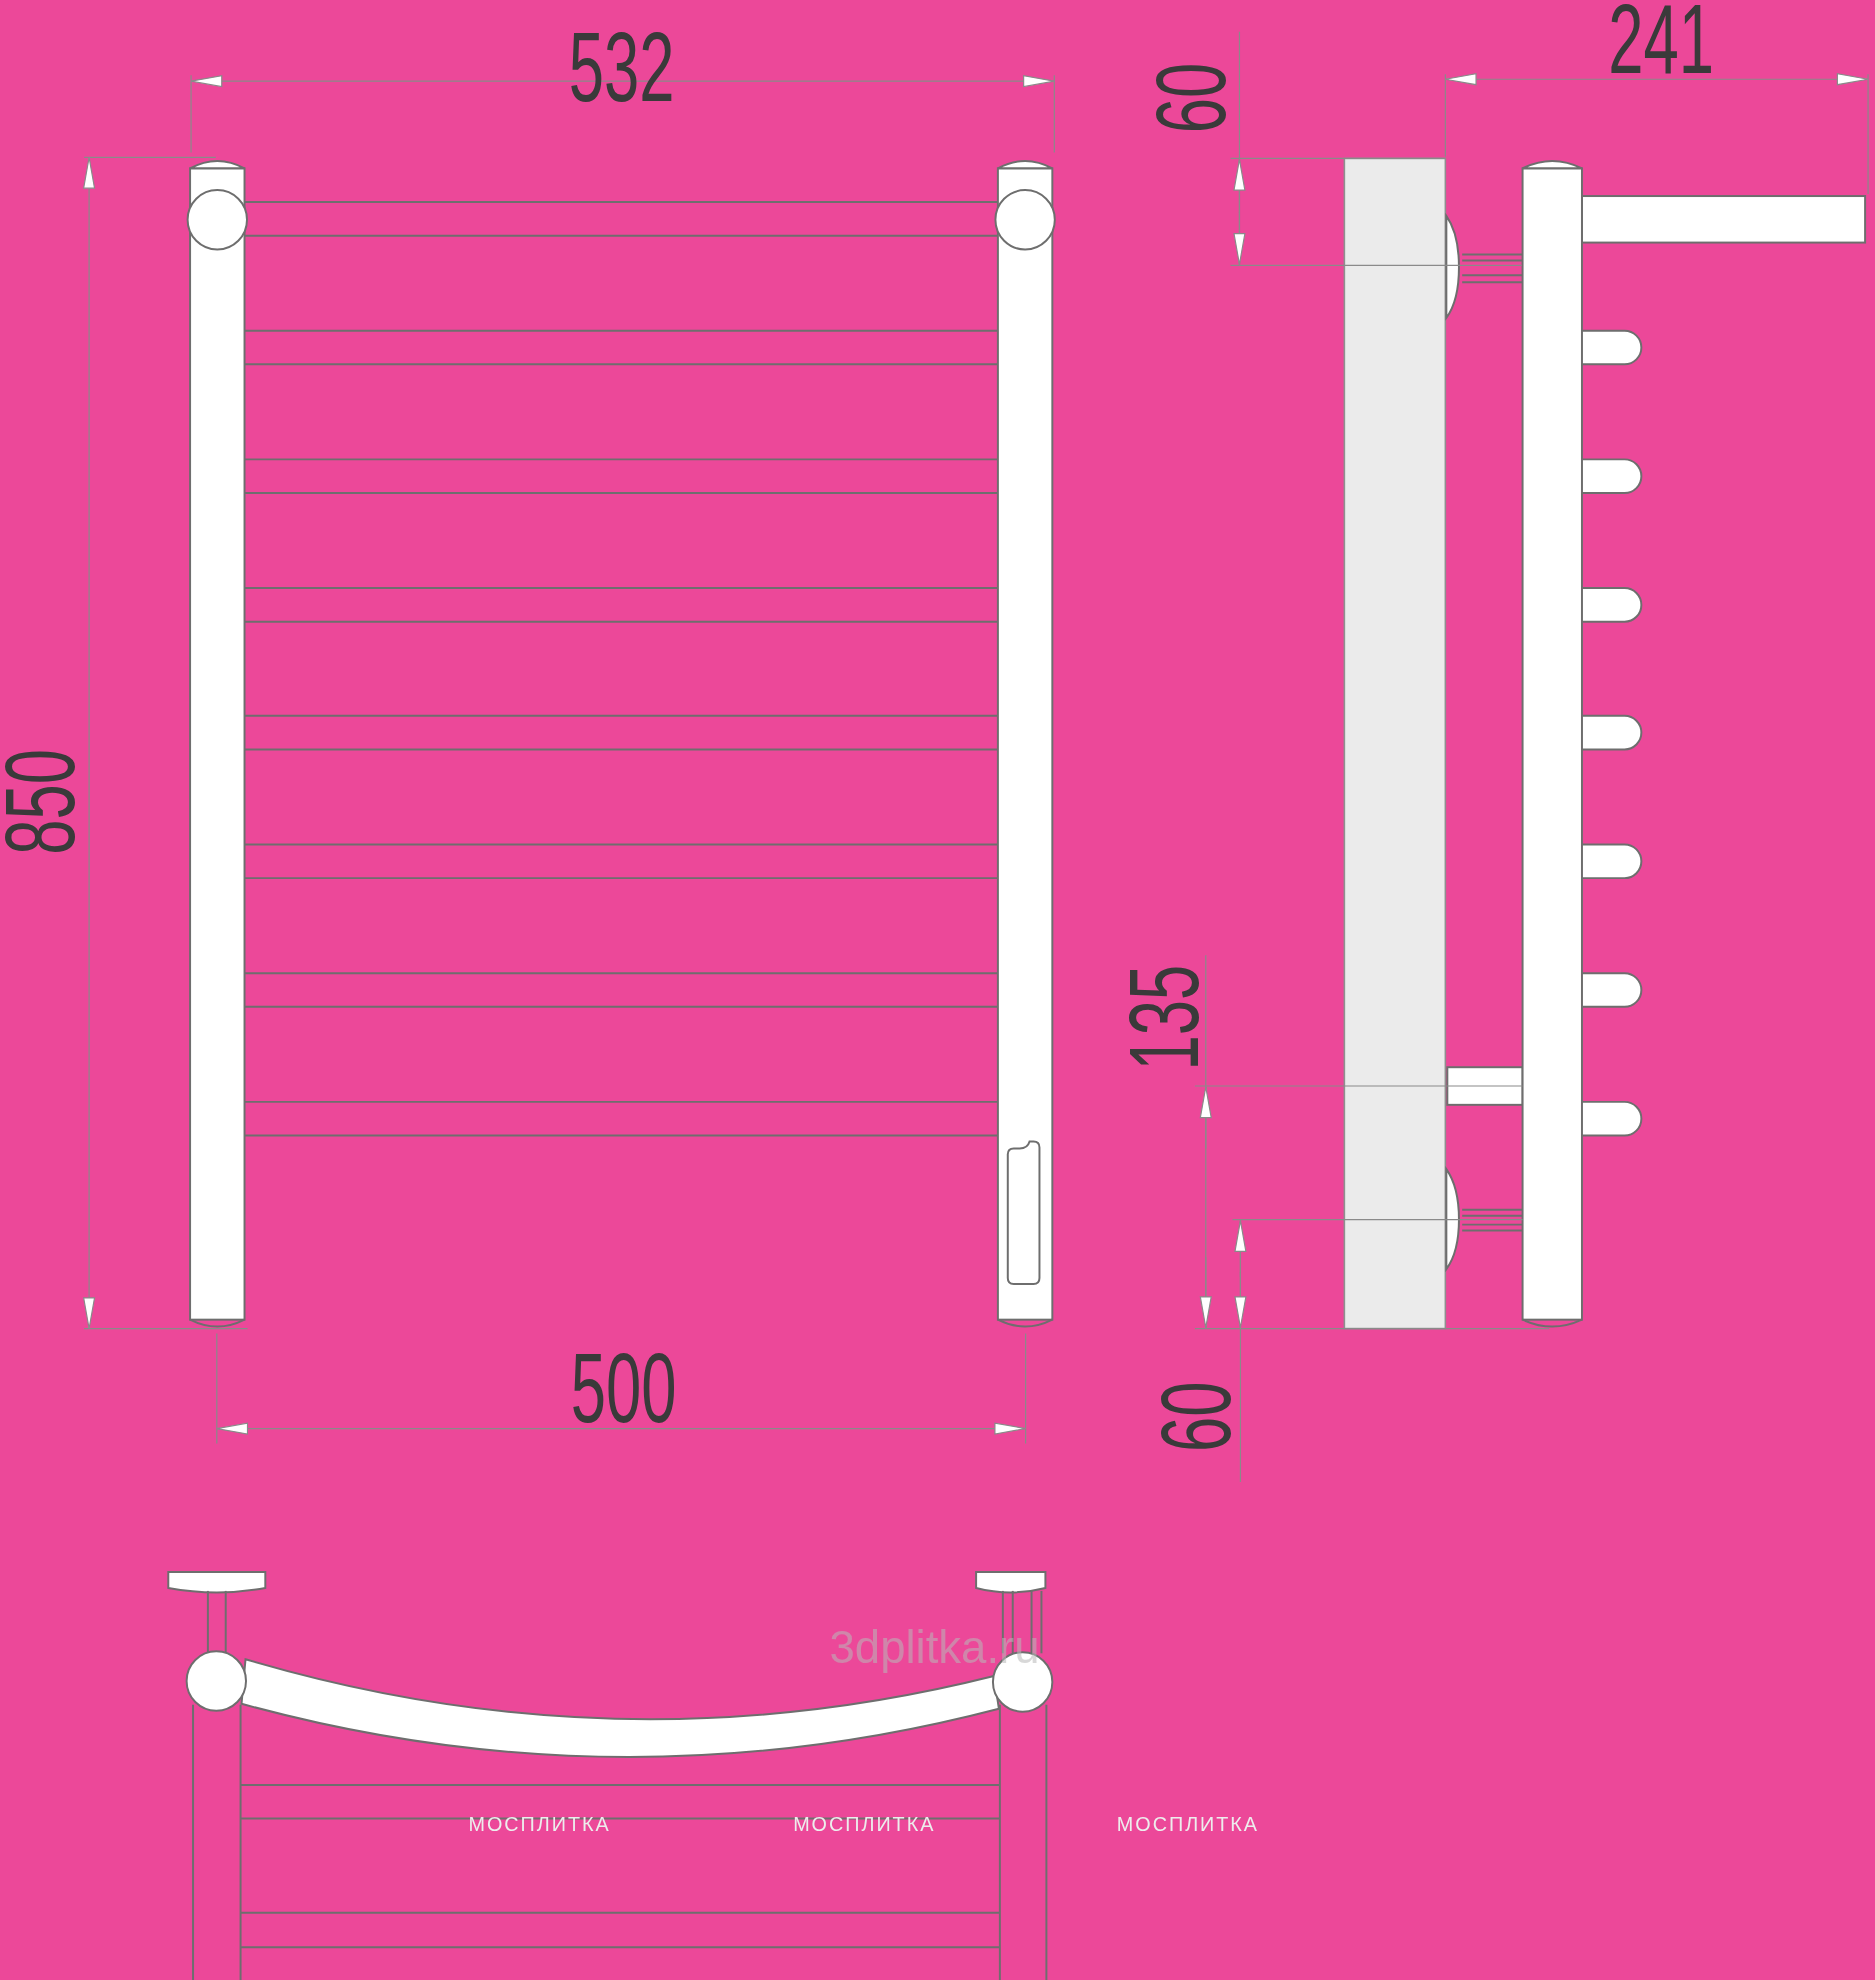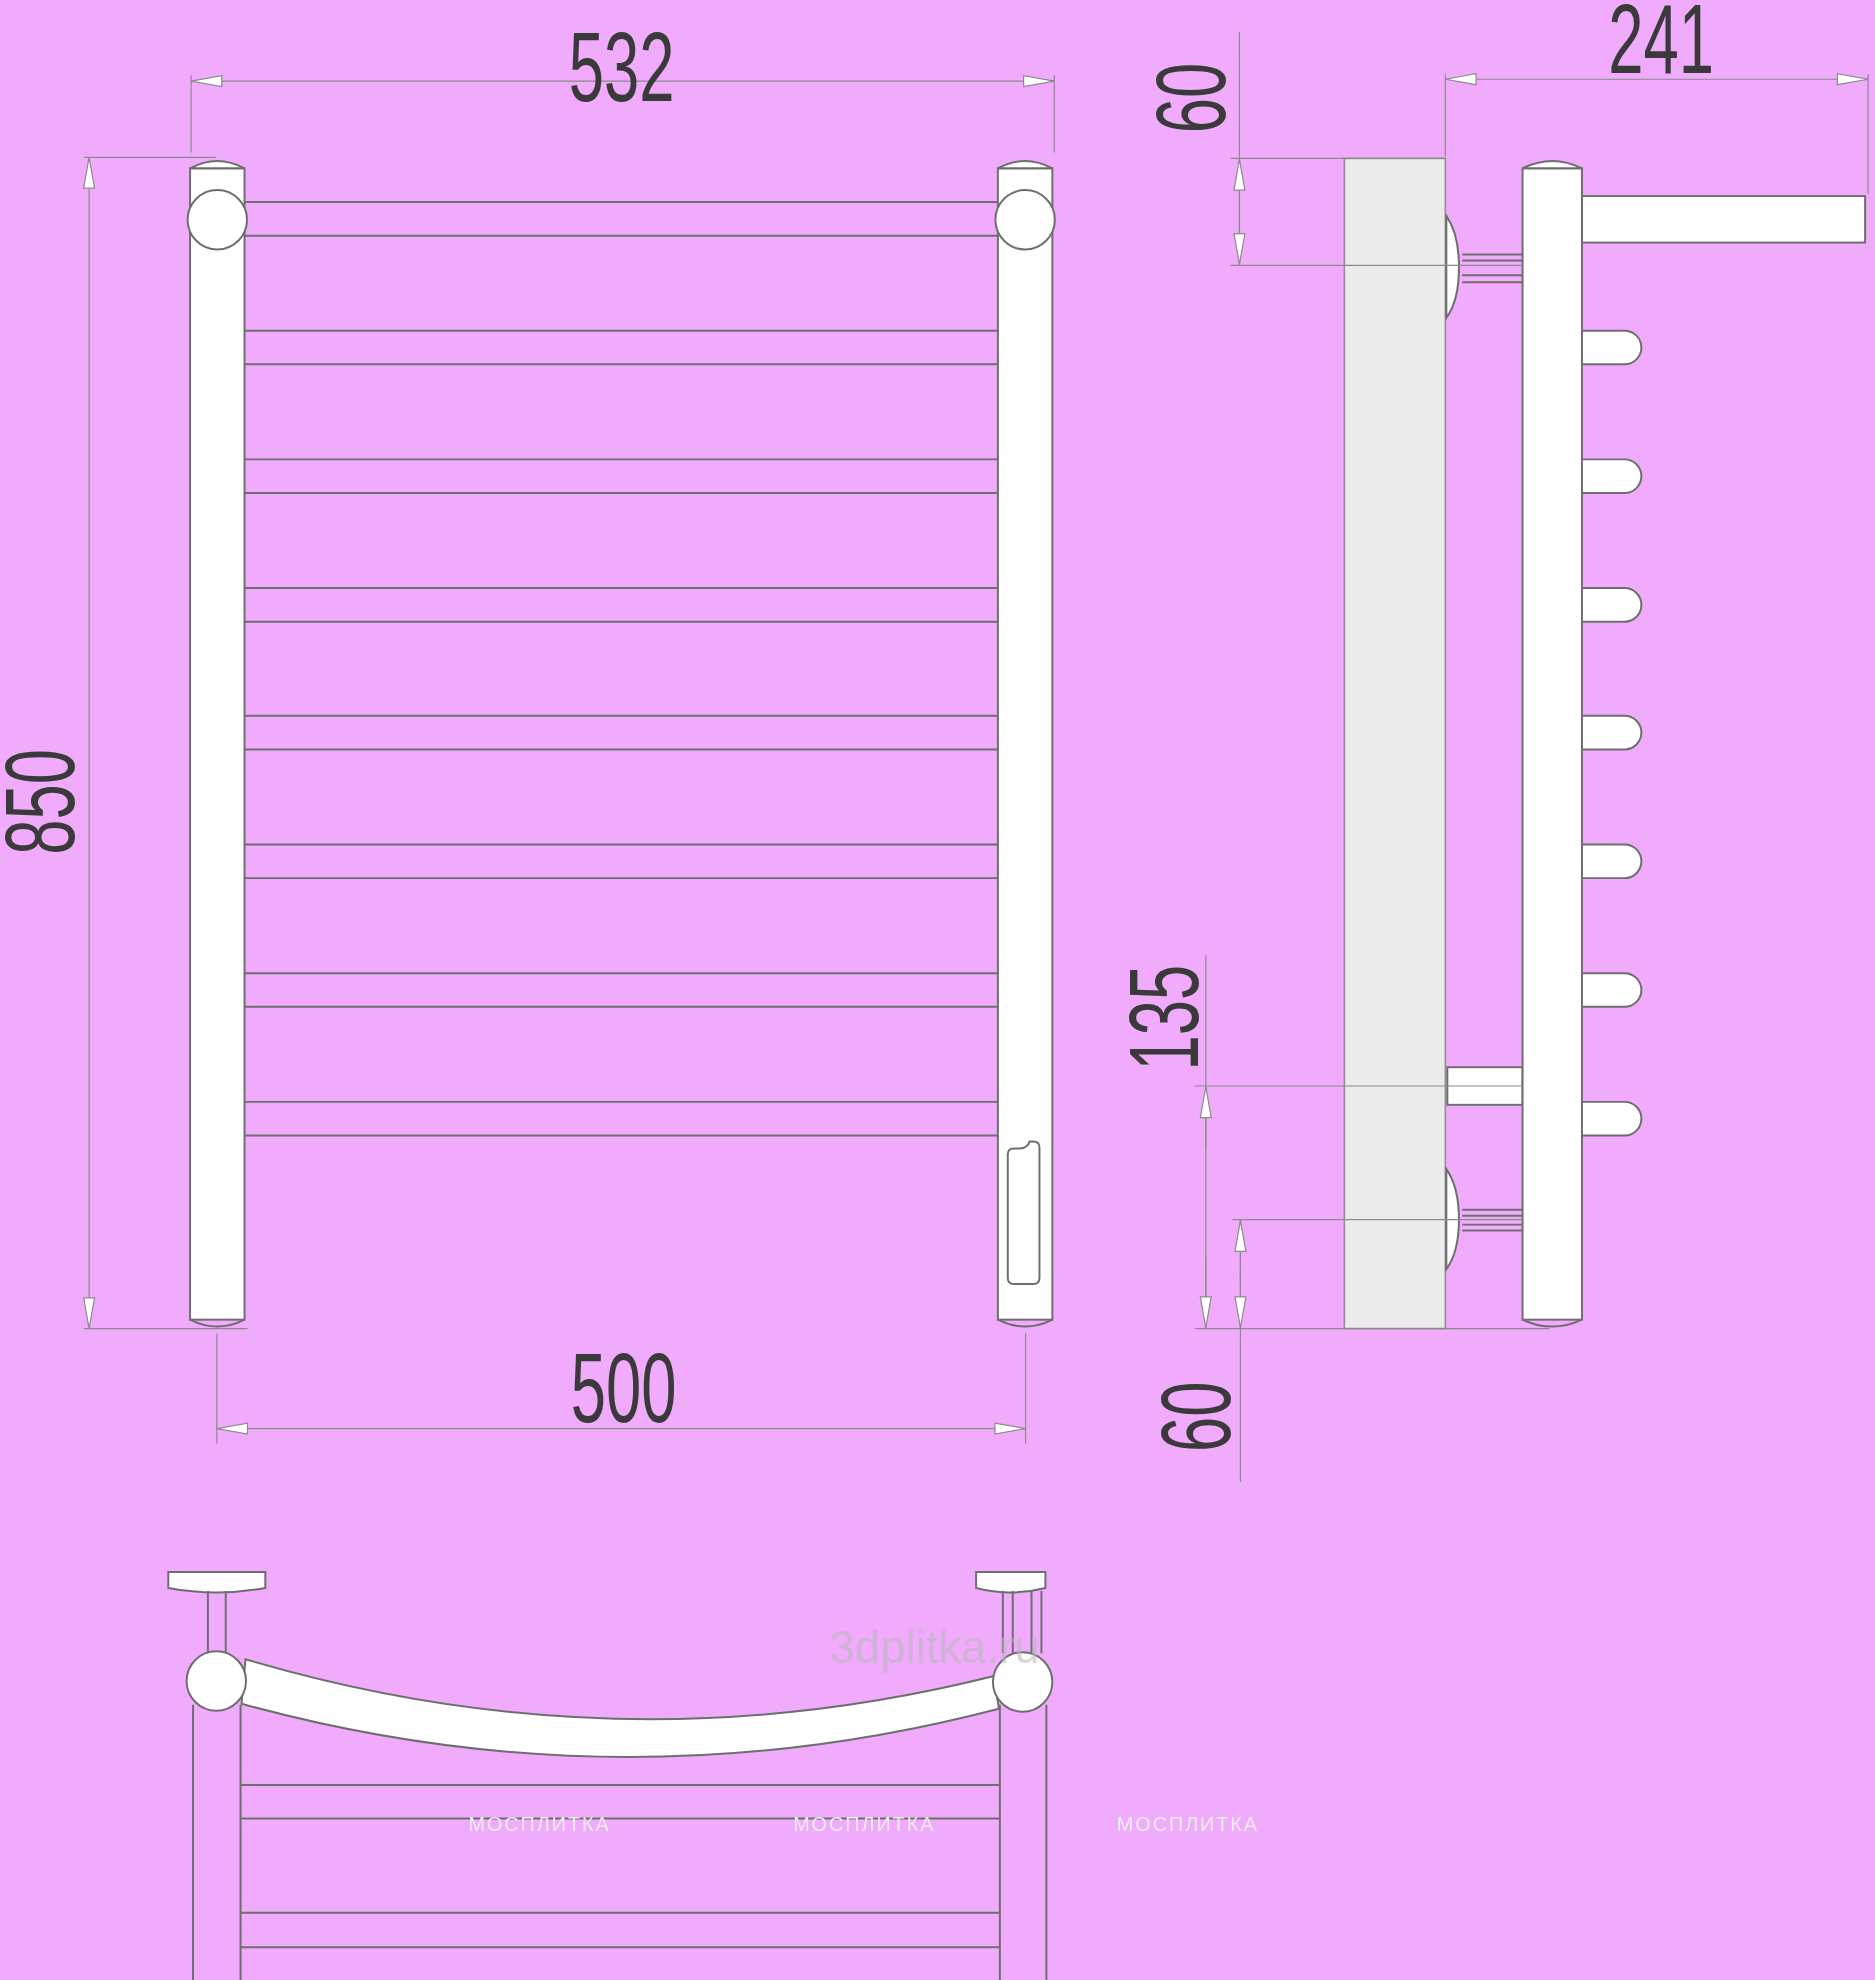--- a/index.html
+++ b/index.html
@@ -1,16 +1,16 @@
 <!DOCTYPE html>
 <html><head>
 <meta charset="utf-8">
 <style>
   html,body{margin:0;padding:0;background:#fff;}
-  .canvas{position:relative;width:1875px;height:1980px;background:#f0abfc;overflow:hidden;
+  .canvas{position:relative;width:1875px;height:1980px;background:#ec4899;overflow:hidden;
           font-family:"Liberation Sans",sans-serif;}
   svg{position:absolute;left:0;top:0;}
   .geo{stroke:#6e6e6e;stroke-width:2;fill:none;}
   .geof{stroke:#6e6e6e;stroke-width:2;fill:#fff;}
   .wall{fill:#ebebeb;stroke:#8f8f8f;stroke-width:1.6;}
   .dim{stroke:#8a8a8a;stroke-width:1.2;fill:none;}
   .dimtxt{font-family:"Liberation Sans",sans-serif;font-size:100px;fill:#3a3a3a;text-anchor:middle;}
   .wm-main{font-family:"Liberation Sans",sans-serif;font-size:46px;fill:#b9b9b9;opacity:.55;text-anchor:middle;}
   .wm-tile{font-family:"Liberation Sans",sans-serif;font-size:20px;fill:#ededed;text-anchor:middle;letter-spacing:2px;}
 </style>

